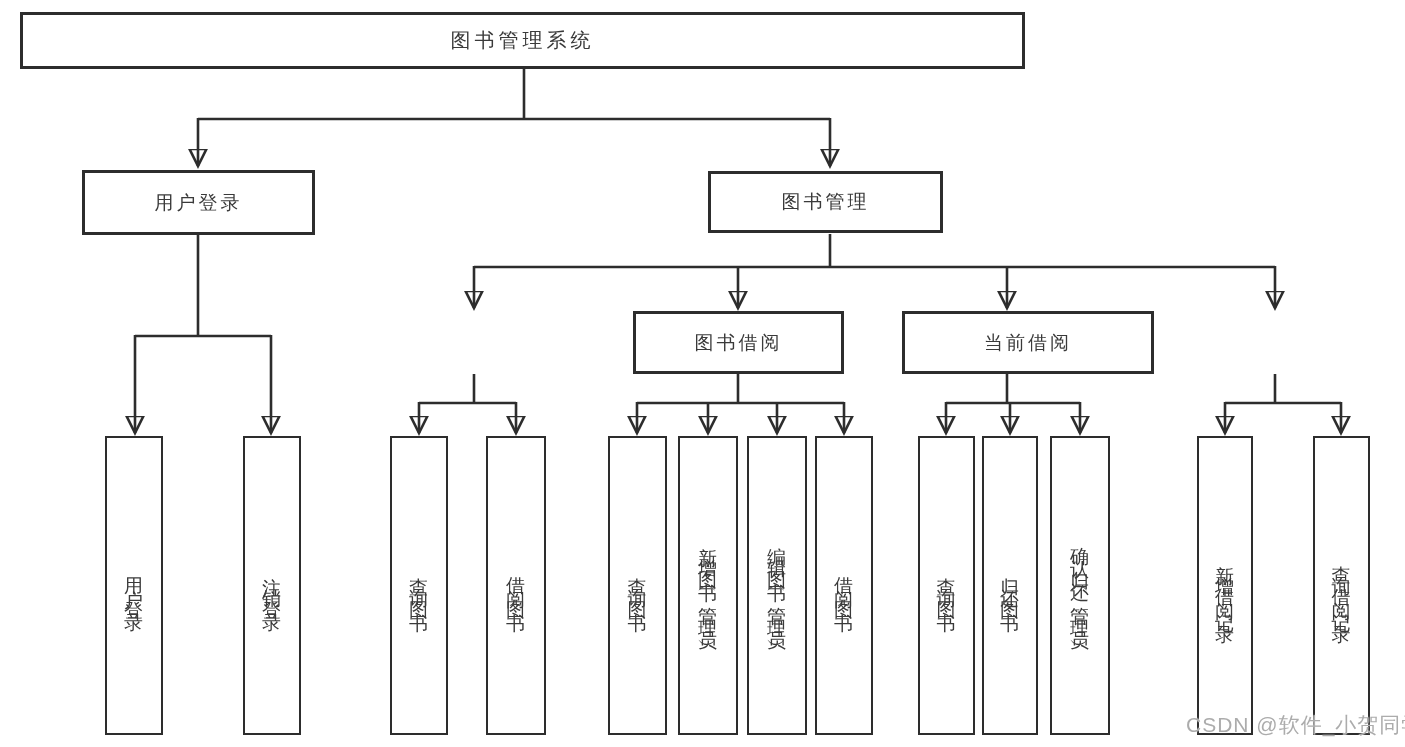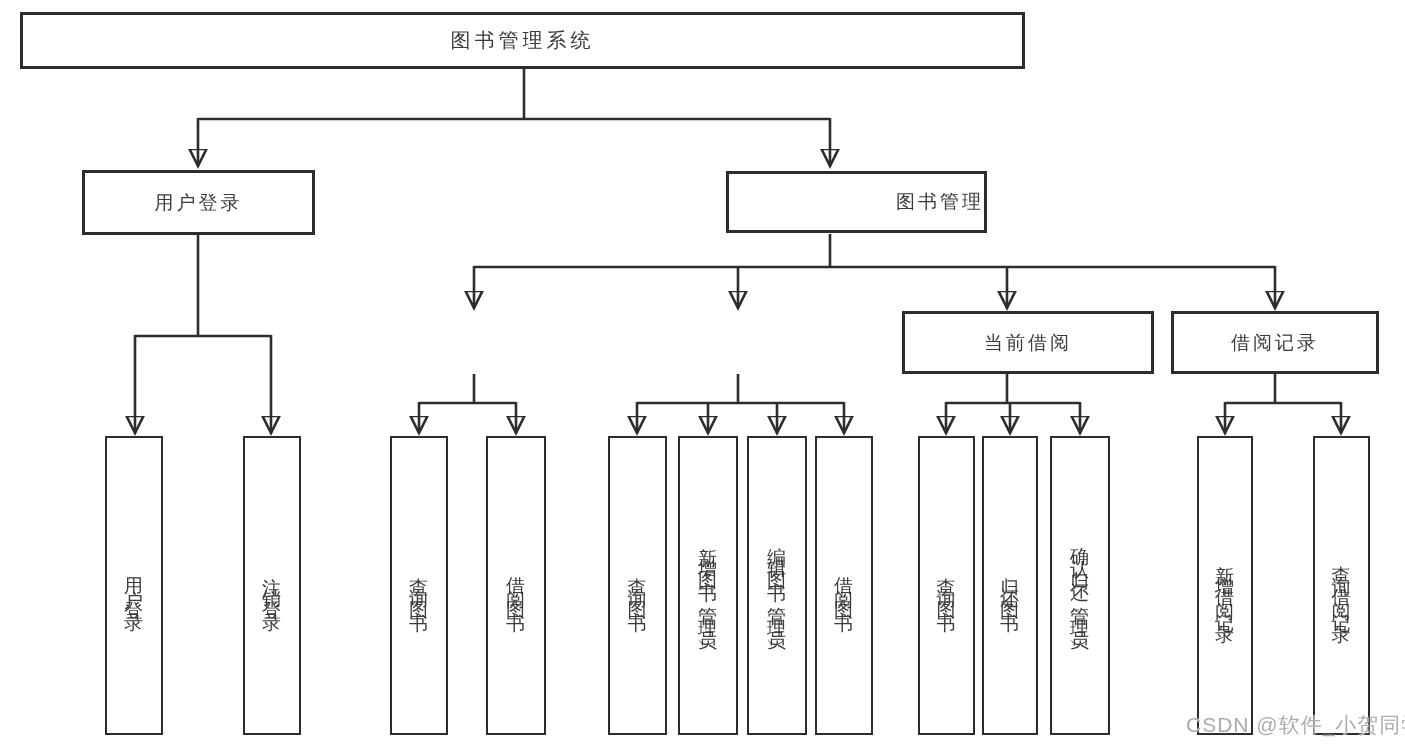--- a/index.html
+++ b/index.html
@@ -106,29 +106,29 @@
     <path d="M1341,402 V433" marker-end="url(#arrowhead)"></path>
   </svg>
 
   <div class="box root" style="left:20px; top:12px; width:1005px; height:57px;">
     <span>图书管理系统</span>
   </div>
 
   <div class="box hnode" style="left:82px; top:170px; width:233px; height:65px;">
     <span>用户登录</span>
   </div>
-  <div class="box hnode" style="left:726px; top:171px; width:261px; height:62px;justify-content:flex-end;">
+  <div class="box hnode" style="left:708px; top:171px; width:235px; height:62px;">
     <span>图书管理</span>
   </div>
 
+  <div class="box hnode" style="left:633px; top:311px; width:211px; height:63px;">
+    <span>图书借阅</span>
+  </div>
   <div class="box hnode" style="left:902px; top:311px; width:252px; height:63px;">
     <span>当前借阅</span>
-  </div>
-  <div class="box hnode" style="left:1171px; top:311px; width:208px; height:63px;">
-    <span>借阅记录</span>
   </div>
 
   <div class="box leaf" style="left:105px; width:58px;">
     <span class="vtext">用户登录</span>
   </div>
   <div class="box leaf" style="left:243px; width:58px;">
     <span class="vtext">注销登录</span>
   </div>
 
   <div class="box leaf" style="left:390px; width:58px;">

